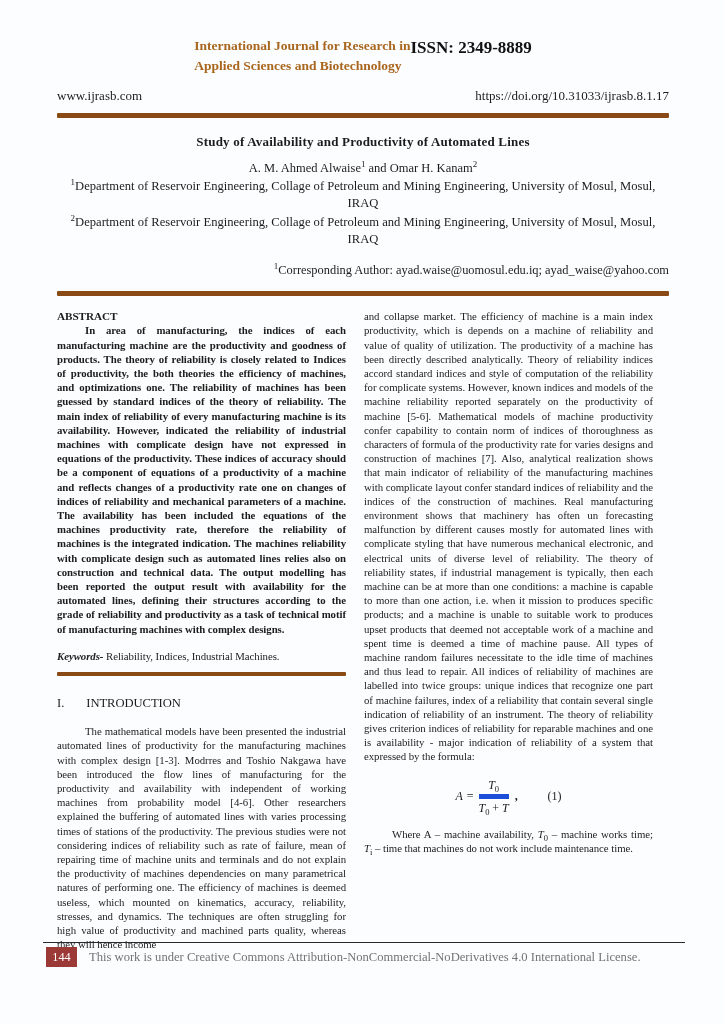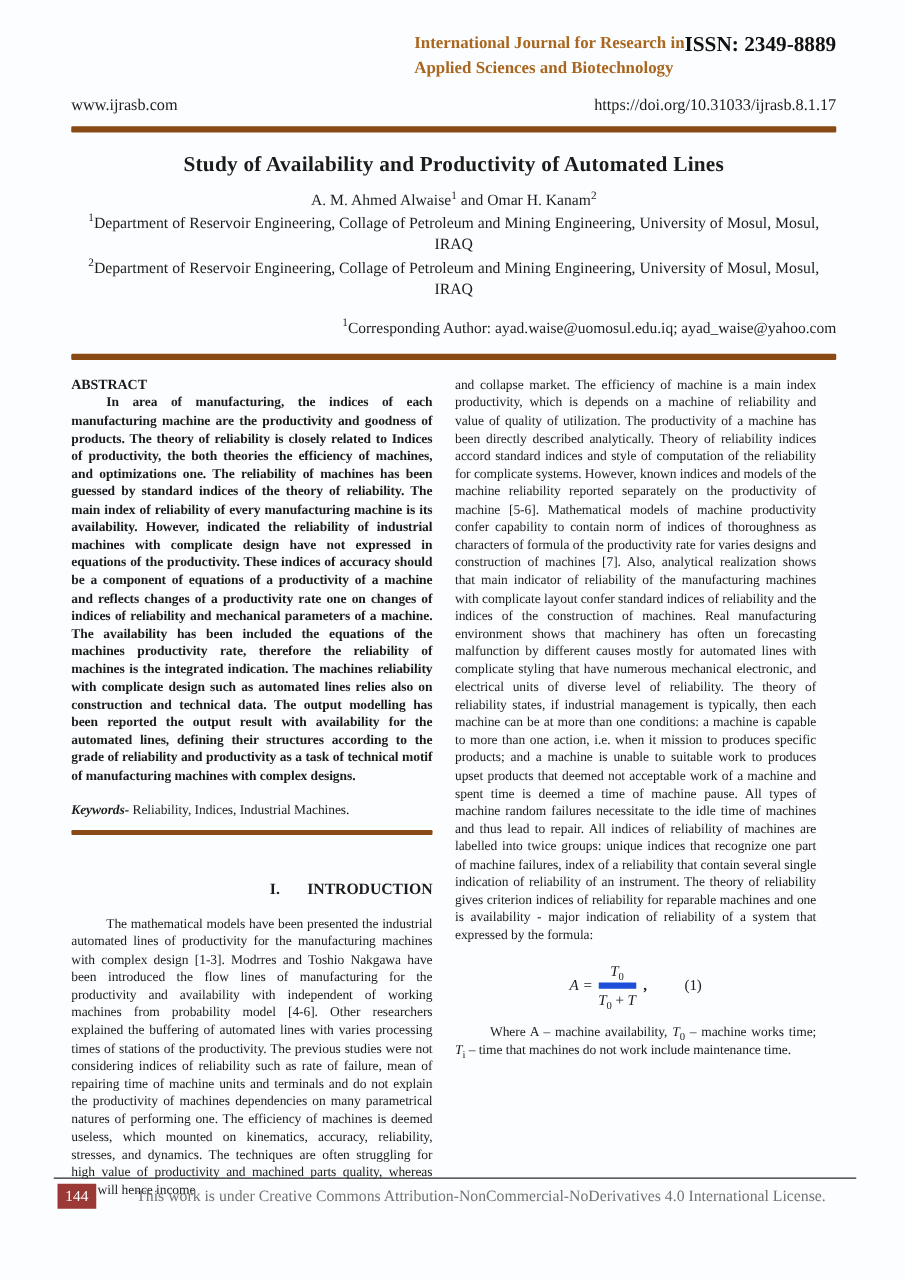--- a/index.html
+++ b/index.html
@@ -7,56 +7,56 @@
     position:relative;
     width:724px;height:1024px;
     margin:0 auto;
     background:#fcfdfe;
     font-family:"Liberation Serif", serif;
     color:#1c1c1c;
     overflow:hidden;
   }
   .content{position:absolute;left:57px;width:612px;top:0;}
   
-  .header-row{display:flex;justify-content:flex-end;align-items:flex-start;padding-top:24px;}
+  .header-row{display:flex;justify-content:center;align-items:flex-start;padding-top:36px;}
   .journal-name{color:#a9661f;font-weight:bold;font-size:13.5px;line-height:1.45;}
   .issue-block{text-align:right;font-weight:bold;font-size:17px;line-height:1.45;color:#111;}
   .url-row{display:flex;justify-content:space-between;margin-top:13px;font-size:13px;}
   .rule{height:5px;background:#8a4a15;margin-top:9px;border-radius:1px;}
   
-  .article-title{text-align:center;font-weight:bold;font-size:17px;margin-top:16px;letter-spacing:.2px;}
+  .article-title{text-align:center;font-weight:bold;font-size:13px;margin-top:16px;letter-spacing:.2px;}
   .authors-line{text-align:center;font-size:12.5px;margin-top:11px;}
   .affiliation{text-align:center;font-size:12.6px;margin-top:2px;line-height:1.35;}
   .corresponding{text-align:right;font-size:12.4px;margin-top:15px;}
   sup{font-size:9px;line-height:0;}
   sub{font-size:8.5px;line-height:0;}
   .rule2{height:5px;background:#8a4a15;margin-top:13px;border-radius:1px;}
   
   .columns{display:flex;gap:18px;margin-top:13px;height:682px;overflow:hidden;}
   .col{width:289px;font-size:10.8px;line-height:14.2px;text-align:justify;letter-spacing:-0.05px;}
   .abstract-heading{font-weight:bold;font-size:11.2px;}
   .abstract-body{font-weight:bold;text-indent:28px;margin:0;}
   .keywords-line{margin-top:13px;}
   .col-rule{height:4px;background:#8a4a15;margin-top:9px;border-radius:1px;}
-  .section-heading{text-align:right;font-weight:bold;font-size:12.6px;margin-top:36px;margin-bottom:14px;}
+  .section-heading{text-align:left;font-weight:normal;font-size:12.6px;margin-top:20px;margin-bottom:14px;}
   .section-heading .sec-num{margin-right:22px;}
   .body-para{margin:0;}
   .indent{text-indent:28px;}
   
   .equation{display:flex;justify-content:center;align-items:center;margin:14px 0 12px 0;font-size:12px;}
   .equation i{font-family:"Liberation Serif",serif;}
   .eq-eqsign{margin:0 5px 0 4px;}
   .frac{display:inline-flex;flex-direction:column;text-align:center;vertical-align:middle;}
   .frac .num{border-bottom:5px solid #1d4ed8;padding:0 8px 2px 8px;}
   .frac .den{padding-top:2px;}
   .eq-comma{margin-left:6px;font-weight:bold;}
   .eq-label{margin-left:30px;}
   
   .footer-rule{position:absolute;left:43px;right:39px;top:942px;border-top:1.6px solid #2a2a2a;}
-  .footer-row{position:absolute;left:46px;right:39px;top:947px;display:flex;align-items:center;gap:20px;}
+  .footer-row{position:absolute;left:46px;right:39px;top:947px;display:flex;align-items:center;}
   .page-num{background:#9b3936;color:#fff;min-width:31px;height:20px;text-align:center;font-size:12.3px;line-height:20px;}
   .license{margin-left:12px;font-size:12.6px;color:#737373;}
 </style>
 </head>
 <body>
 
 <div class="page">
   <div class="content">
 
     <div class="header-row">

